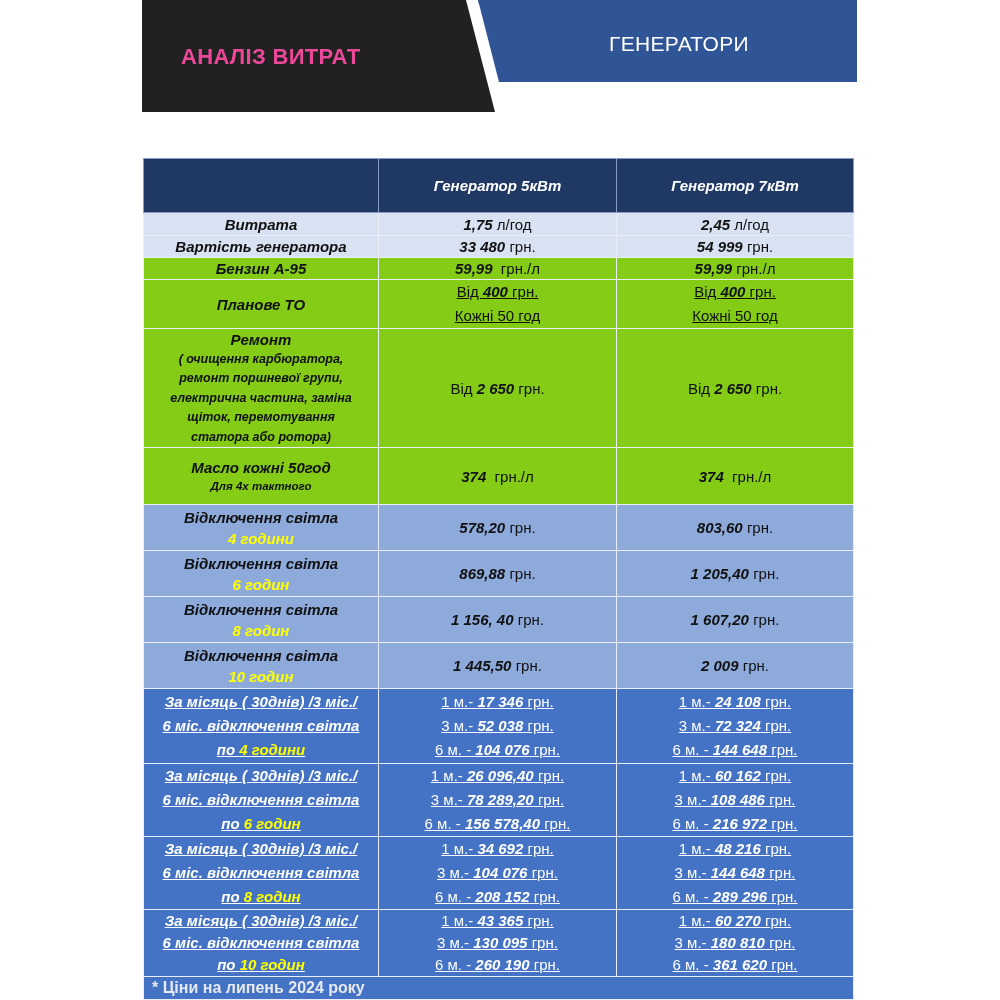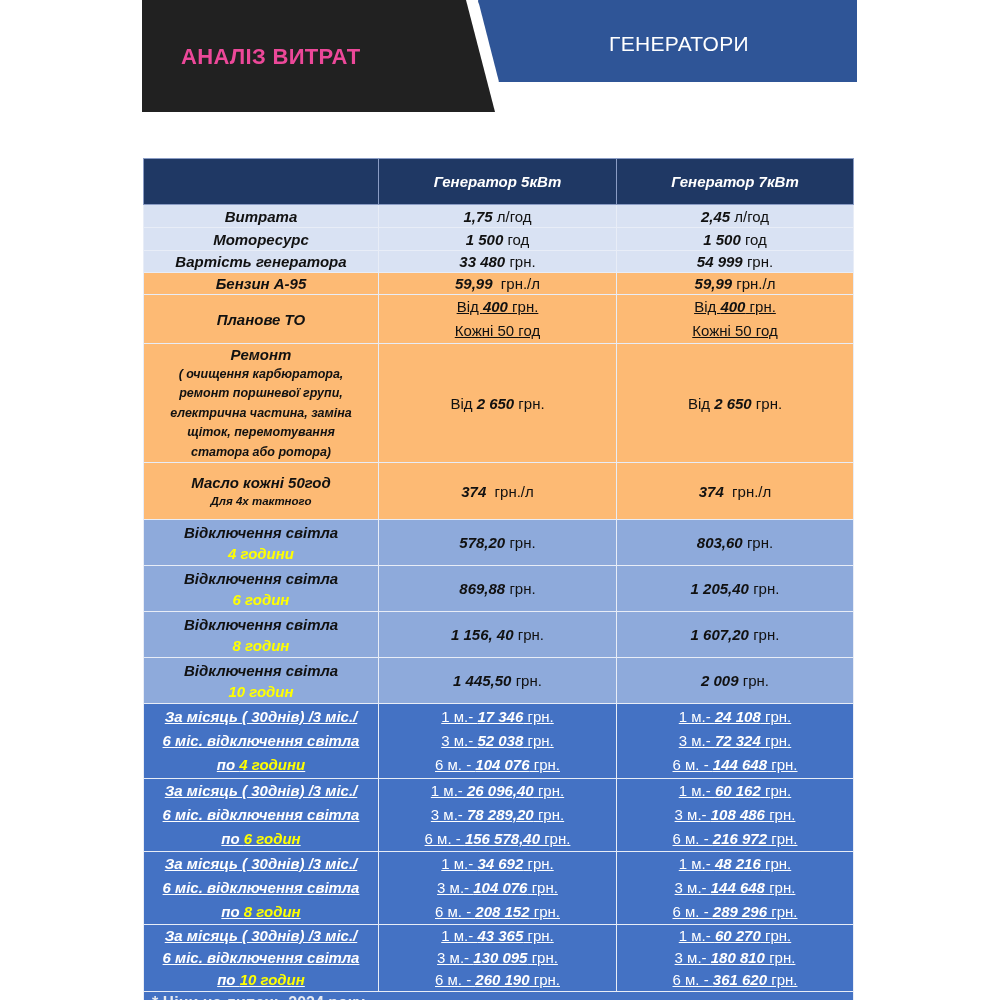--- a/index.html
+++ b/index.html
@@ -33,23 +33,23 @@
   .tbl td {
     border: 1.5px solid #e8edf7;
     text-align: center; vertical-align: middle;
     font-size: 15px; color: #111111; line-height: 1.4;
     padding: 0 4px;
   }
   .tbl col.c1 { width: 235px; }
   .tbl col.c2 { width: 238px; }
   .tbl col.c3 { width: 237px; }
 
-  .row-head td { background: #1f3864; color: #ffffff; height: 46px; font-style: italic; font-weight: bold; font-size: 15px; border-color: #8a9cc4; }
+  .row-head td { background: #1f3864; color: #ffffff; height: 54px; font-style: italic; font-weight: bold; font-size: 15px; border-color: #8a9cc4; }
   .band1 td { background: #d9e2f3; }
-  .band2 td { background: #fdba74; }
+  .band2 td { background: #84cc16; }
   .band3 td { background: #8eaadb; }
   .band4 td { background: #4472c4; color: #ffffff; }
   .band4 td.lbl { color: #ffffff; }
   .foot td { background: #4472c4; color: #e6e9f0; text-align: left; font-weight: bold; font-size: 16px; height: 23px; padding-left: 8px; }
 
   .lbl { font-style: italic; font-weight: bold; }
   .lbl .small { font-size: 12.5px; display: block; line-height: 1.55; text-align: center; }
   .yellow { color: #ffff00; font-style: italic; font-weight: bold; }
   .num { font-weight: bold; font-style: italic; }
   .multi span.line { display: block; line-height: 24px; text-decoration: underline; }
@@ -75,25 +75,20 @@
     <td>Генератор 5кВт</td>
     <td>Генератор 7кВт</td>
   </tr>
 
   <tr class="band1" style="height:23px">
     <td class="lbl">Витрата</td>
     <td><span class="num">1,75</span><span> л/год</span></td>
     <td><span class="num">2,45</span><span> л/год</span></td>
   </tr>
 
-  <tr class="band1" style="height:23px">
-    <td class="lbl">Моторесурс</td>
-    <td><span class="num">1 500</span><span> год</span></td>
-    <td><span class="num">1 500</span><span> год</span></td>
-  </tr>
 
   <tr class="band1" style="height:22px">
     <td class="lbl">Вартість генератора</td>
     <td><span class="num">33 480</span><span> грн.</span></td>
     <td><span class="num">54 999</span><span> грн.</span></td>
   </tr>
 
   <tr class="band2" style="height:22px">
     <td class="lbl">Бензин А-95</td>
     <td><span class="num">59,99</span><span style="white-space:pre">  грн./л</span></td>

